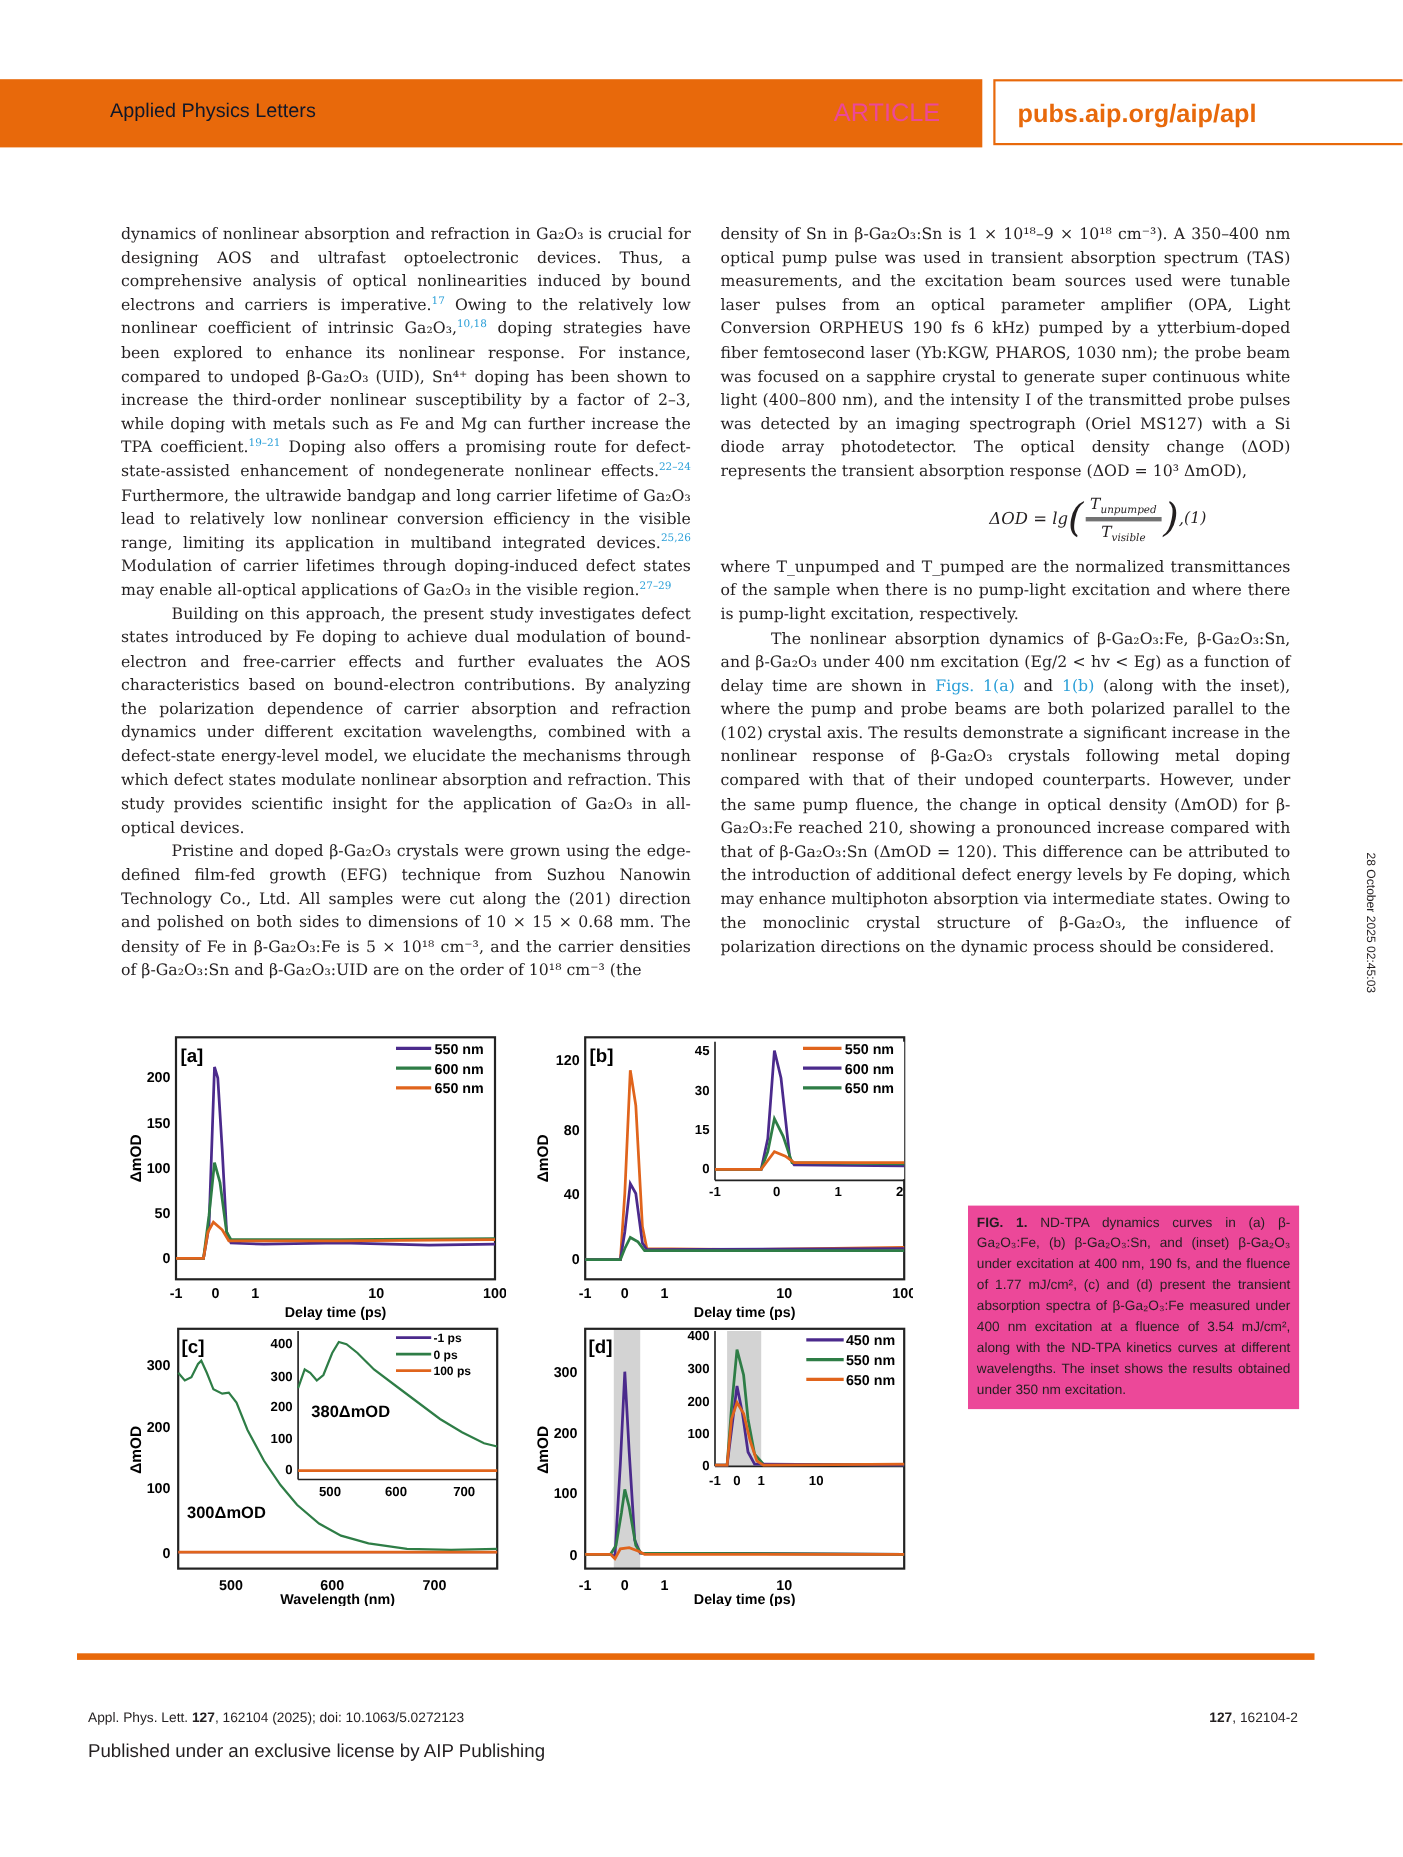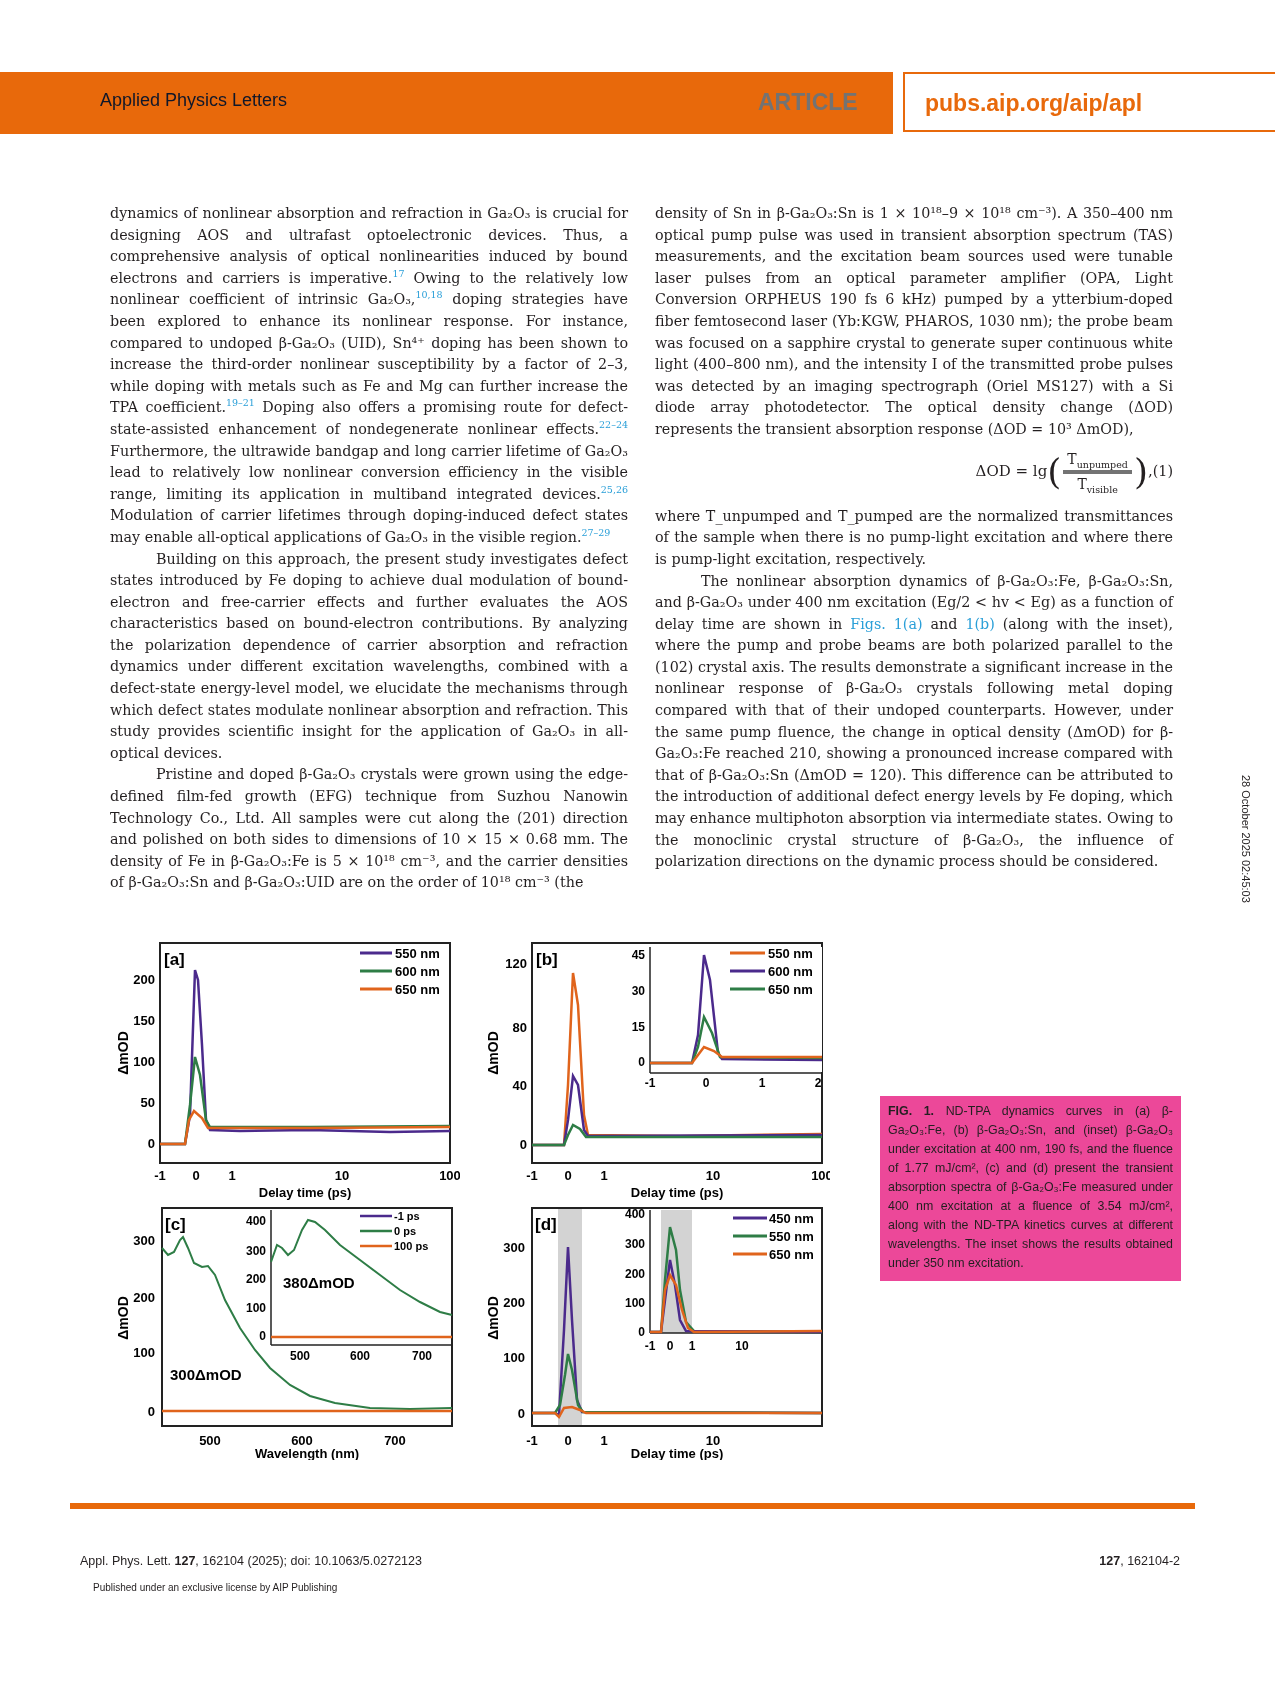--- a/index.html
+++ b/index.html
@@ -1,42 +1,42 @@
 <!DOCTYPE html>
 <html><head>
 <meta charset="utf-8">
 <style>
   html, body { margin:0; padding:0; background:#ffffff; }
   body { width:1275px; height:1688px; position:relative; overflow:hidden; font-family:"DejaVu Serif", serif; color:#231f20; }
   .hdr-bar { position:absolute; left:0; top:72px; width:893px; height:62px; background:#e8690b; }
   .hdr-title { position:absolute; left:100px; top:90px; color:#0f172a; font-family:"Liberation Sans", sans-serif; font-weight:normal; font-size:18px; }
-  .hdr-article { position:absolute; left:758px; top:89px; color:#737373; font-family:"Liberation Sans", sans-serif; font-weight:bold; font-size:23px; }
+  .hdr-article { position:absolute; left:758px; top:89px; color:#ec4899; font-family:"Liberation Sans", sans-serif; font-weight:normal; font-size:23px; }
   .hdr-url-box { position:absolute; left:903px; top:72px; width:380px; height:60px; border:2px solid #e8690b; box-sizing:border-box; background:#fff; }
   .hdr-url { position:absolute; left:925px; top:90px; color:#e8690b; font-family:"Liberation Sans", sans-serif; font-weight:bold; font-size:23px; }
   .col { position:absolute; top:203px; width:518px; font-size:14.3px; line-height:21.6px; text-align:justify; }
   .col p { margin:0; }
   .col .ind { text-indent:46px; }
   .left { left:110px; }
   .right { left:655px; }
   sub, sup { font-size:9.5px; line-height:0; }
   .ref { color:#2a9fd8; }
-  .eq { display:flex; align-items:center; justify-content:flex-end; margin:8px 0 10px; }
+  .eq { display:flex; align-items:center; justify-content:center; margin:8px 0 10px;font-style:italic; }
   .eq-body { margin-left:168px; display:flex; align-items:center; font-size:15px; }
   .frac { display:inline-flex; flex-direction:column; align-items:center; margin:0 2px; font-size:14px; }
   .frac .num { border-bottom:4px solid #737373; padding:0 4px; }
   .paren { font-size:36px; font-weight:200; line-height:1; }
   .side-date { position:absolute; left:1240px; top:775px; writing-mode:vertical-rl; font-family:"Liberation Sans", sans-serif; font-size:11px; color:#231f20; }
   .fig-panel { position:absolute; }
   .fig-panel svg { display:block; }
   .caption { position:absolute; left:880px; top:1096px; width:285px; padding:6px 8px 8px 8px; background:#ec4899; font-family:"Liberation Sans", sans-serif; font-size:12.4px; line-height:19px; text-align:justify; color:#231f20; }
   .caption b { font-weight:bold; }
   .foot-rule { position:absolute; left:70px; top:1503px; width:1125px; height:6px; background:#e8690b; }
   .foot-cite { position:absolute; left:80px; top:1554px; font-family:"Liberation Sans", sans-serif; font-size:12.5px; }
   .foot-page { position:absolute; right:95px; top:1554px; font-family:"Liberation Sans", sans-serif; font-size:12.5px; }
-  .foot-lic { position:absolute; left:80px; top:1582px; font-family:"Liberation Sans", sans-serif; font-size:10px;margin-left:13px; }
+  .foot-lic { position:absolute; left:80px; top:1582px; font-family:"Liberation Sans", sans-serif; font-size:17px; }
   .ax text { font-family:"Liberation Sans", sans-serif; font-weight:bold; }
 </style>
 </head>
 <body>
 
 <div class="hdr-bar"></div>
 <div class="hdr-title">Applied Physics Letters</div>
 <div class="hdr-article">ARTICLE</div>
 <div class="hdr-url-box"></div>
 <a class="hdr-url">pubs.aip.org/aip/apl</a>

